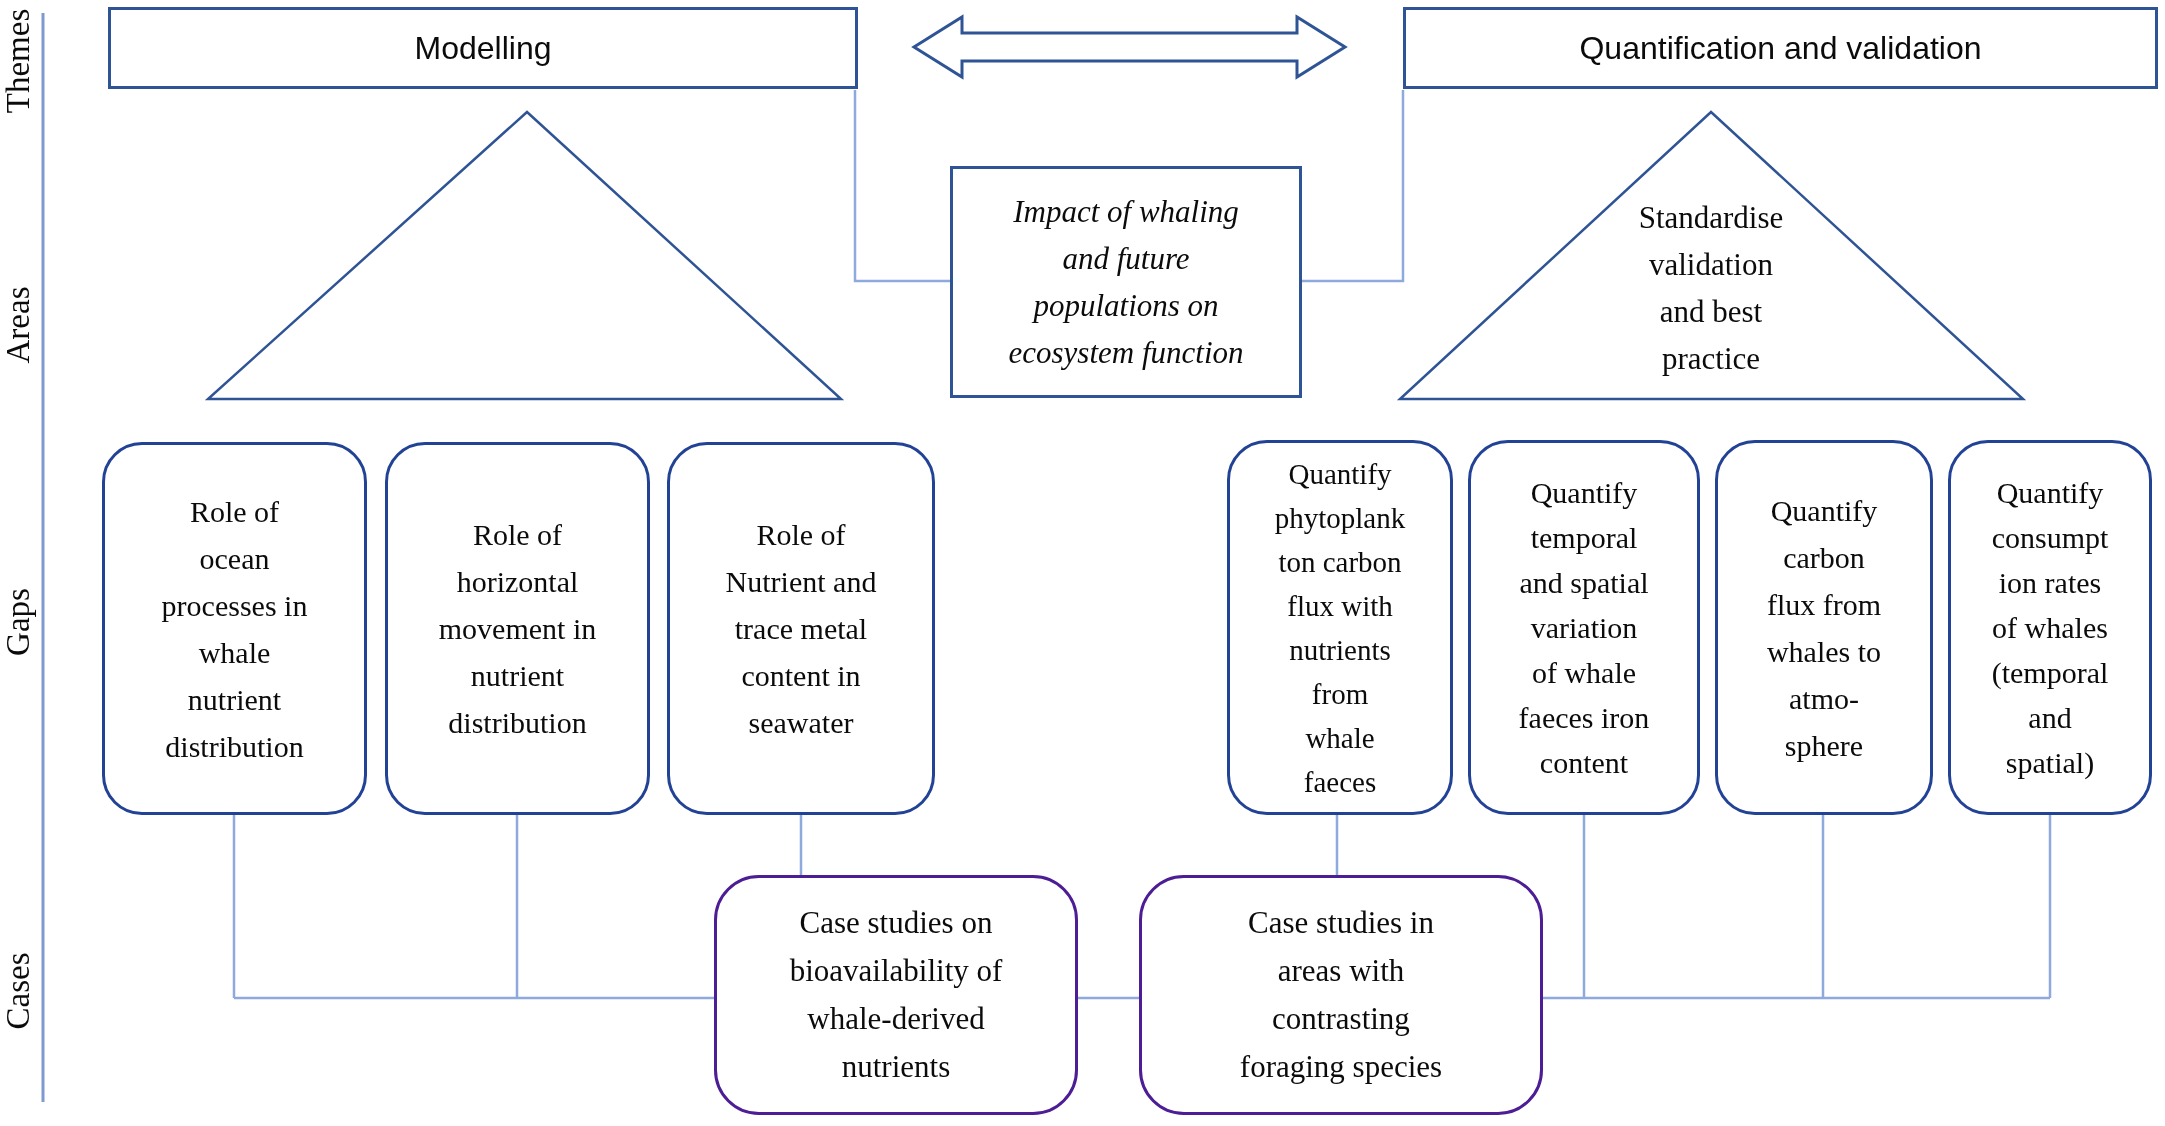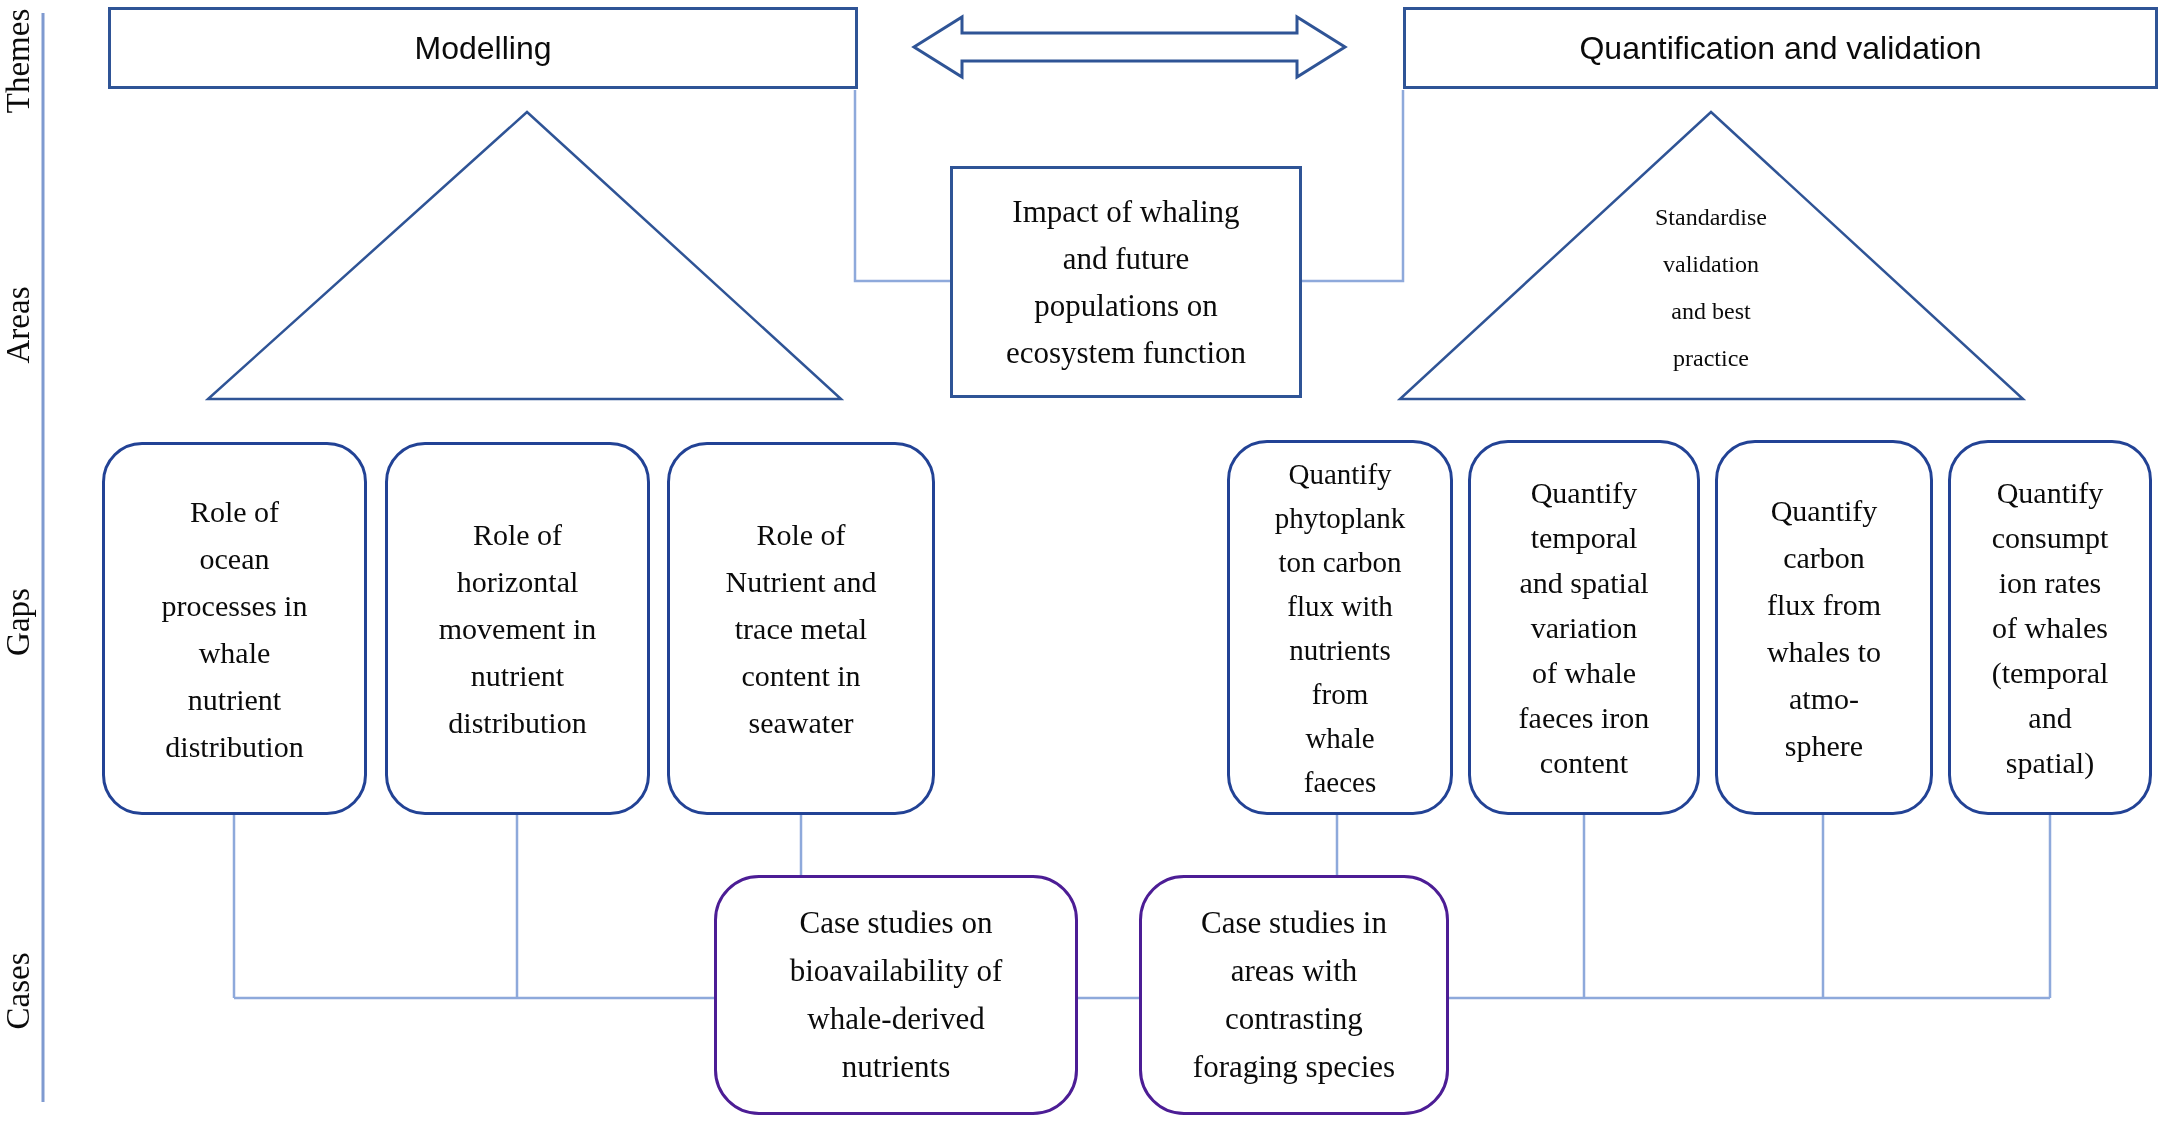--- a/index.html
+++ b/index.html
@@ -24,41 +24,42 @@
   }
   .theme-box{
     border:3px solid #2f5496;
     font-family:"Liberation Sans", sans-serif;
     font-size:32px;
   }
   .impact-box{
     border:3px solid #2f5496;
     font-size:31px;
     line-height:47px;
+    font-style:italic;
   }
   .gap-box{
     border:3px solid #224295;
     border-radius:40px;
     font-size:30px;
     line-height:47px;
   }
   .gap-box.dense{font-size:29px;line-height:44px;}
   .gap-box.semi{line-height:45px;}
   .case-box{
     border:3px solid #4c1d95;
     border-radius:45px;
     font-size:31px;
     line-height:48px;
   }
   .pre{white-space:pre-line;}
   .tri-label{
     position:absolute;
     z-index:1;
     text-align:center;
-    font-size:24px;
+    font-size:31px;
     white-space:pre-line;
     transform:translateX(-50%);
   }
   .axis-label{
     position:absolute;
     z-index:1;
     font-size:33px;
     white-space:nowrap;
     transform:translate(-50%,-50%) rotate(-90deg);
   }
@@ -142,18 +143,18 @@
 ion rates
 of whales
 (temporal
 and
 spatial)</div>
 
   <div class="box case-box pre" style="left:714px;top:875px;width:364px;height:240px;">Case studies on
 bioavailability of
 whale-derived
 nutrients</div>
-  <div class="box case-box pre" style="left:1139px;top:875px;width:310px;height:240px;">Case studies in
+  <div class="box case-box pre" style="left:1139px;top:875px;width:404px;height:240px;">Case studies in
 areas with
 contrasting
 foraging species</div>
 
 </div>
 
 </body></html>

